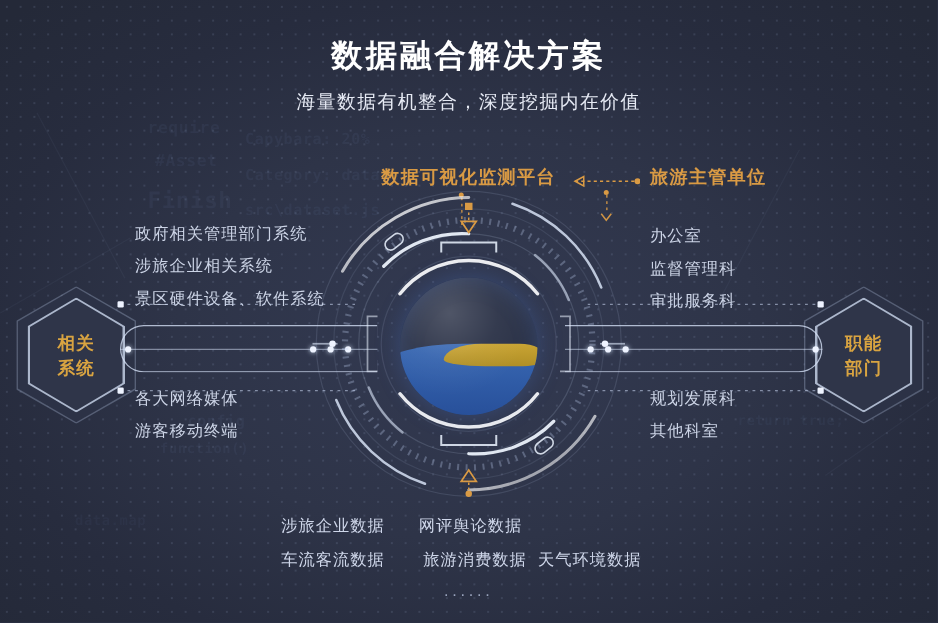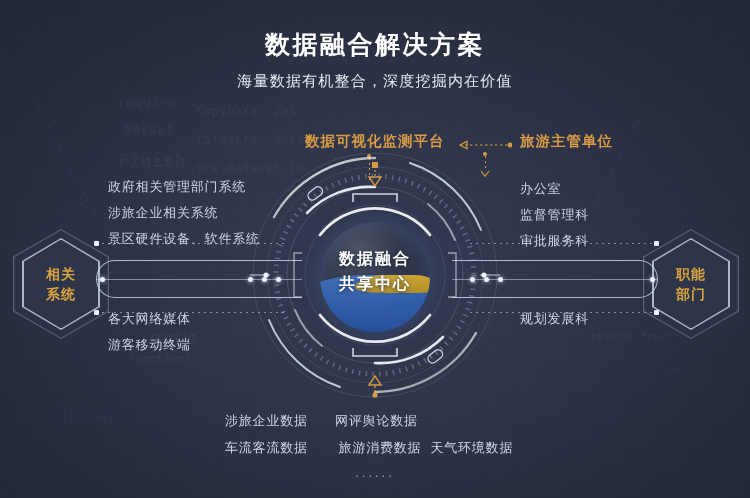--- a/index.html
+++ b/index.html
@@ -237,20 +237,21 @@
     <div class="row">游客移动终端</div>
   </div>
 
   <div class="col right rt">
     <div class="row">办公室</div>
     <div class="row">监督管理科</div>
     <div class="row">审批服务科</div>
   </div>
   <div class="col right rb">
     <div class="row">规划发展科</div>
+    <div class="row">其他科室</div>
   </div>
 
   <div class="hex l">
     <div class="shape-outer"></div>
     <div class="shape"></div>
     <div class="htxt">
       <div>相关</div>
       <div>系统</div>
     </div>
   </div>
@@ -329,24 +330,20 @@
       <path d="M 230 125 L 250 125" stroke="rgba(225,236,255,0.6)" stroke-width="1.4"></path>
       <circle cx="16" cy="125" r="2.6" fill="#eef3ff"></circle>
       <circle cx="234" cy="125" r="2.6" fill="#eef3ff"></circle>
     </svg>
   </div>
 
   <div class="sphere">
     <div class="water"></div>
     <div class="gold"></div>
     <div class="gloss"></div>
-  </div>
-  <div class="sphere-label">
-    <div>数据融合</div>
-    <div>共享中心</div>
   </div>
 
   <svg style="position:absolute; left:366px; top:162px;" width="18" height="26">
     <rect x="6" y="0" width="6" height="6" fill="#d99a44"></rect>
     <path d="M9 8 L9 14" stroke="#d99a44" stroke-width="1.2" stroke-dasharray="2 2"></path>
     <path d="M3 15 L15 15 L9 24 Z" fill="none" stroke="#d99a44" stroke-width="1.4"></path>
   </svg>
 
   <svg style="position:absolute; left:366px; top:374px;" width="18" height="26">
     <path d="M3 11 L15 11 L9 2 Z" fill="none" stroke="#d99a44" stroke-width="1.4"></path>

